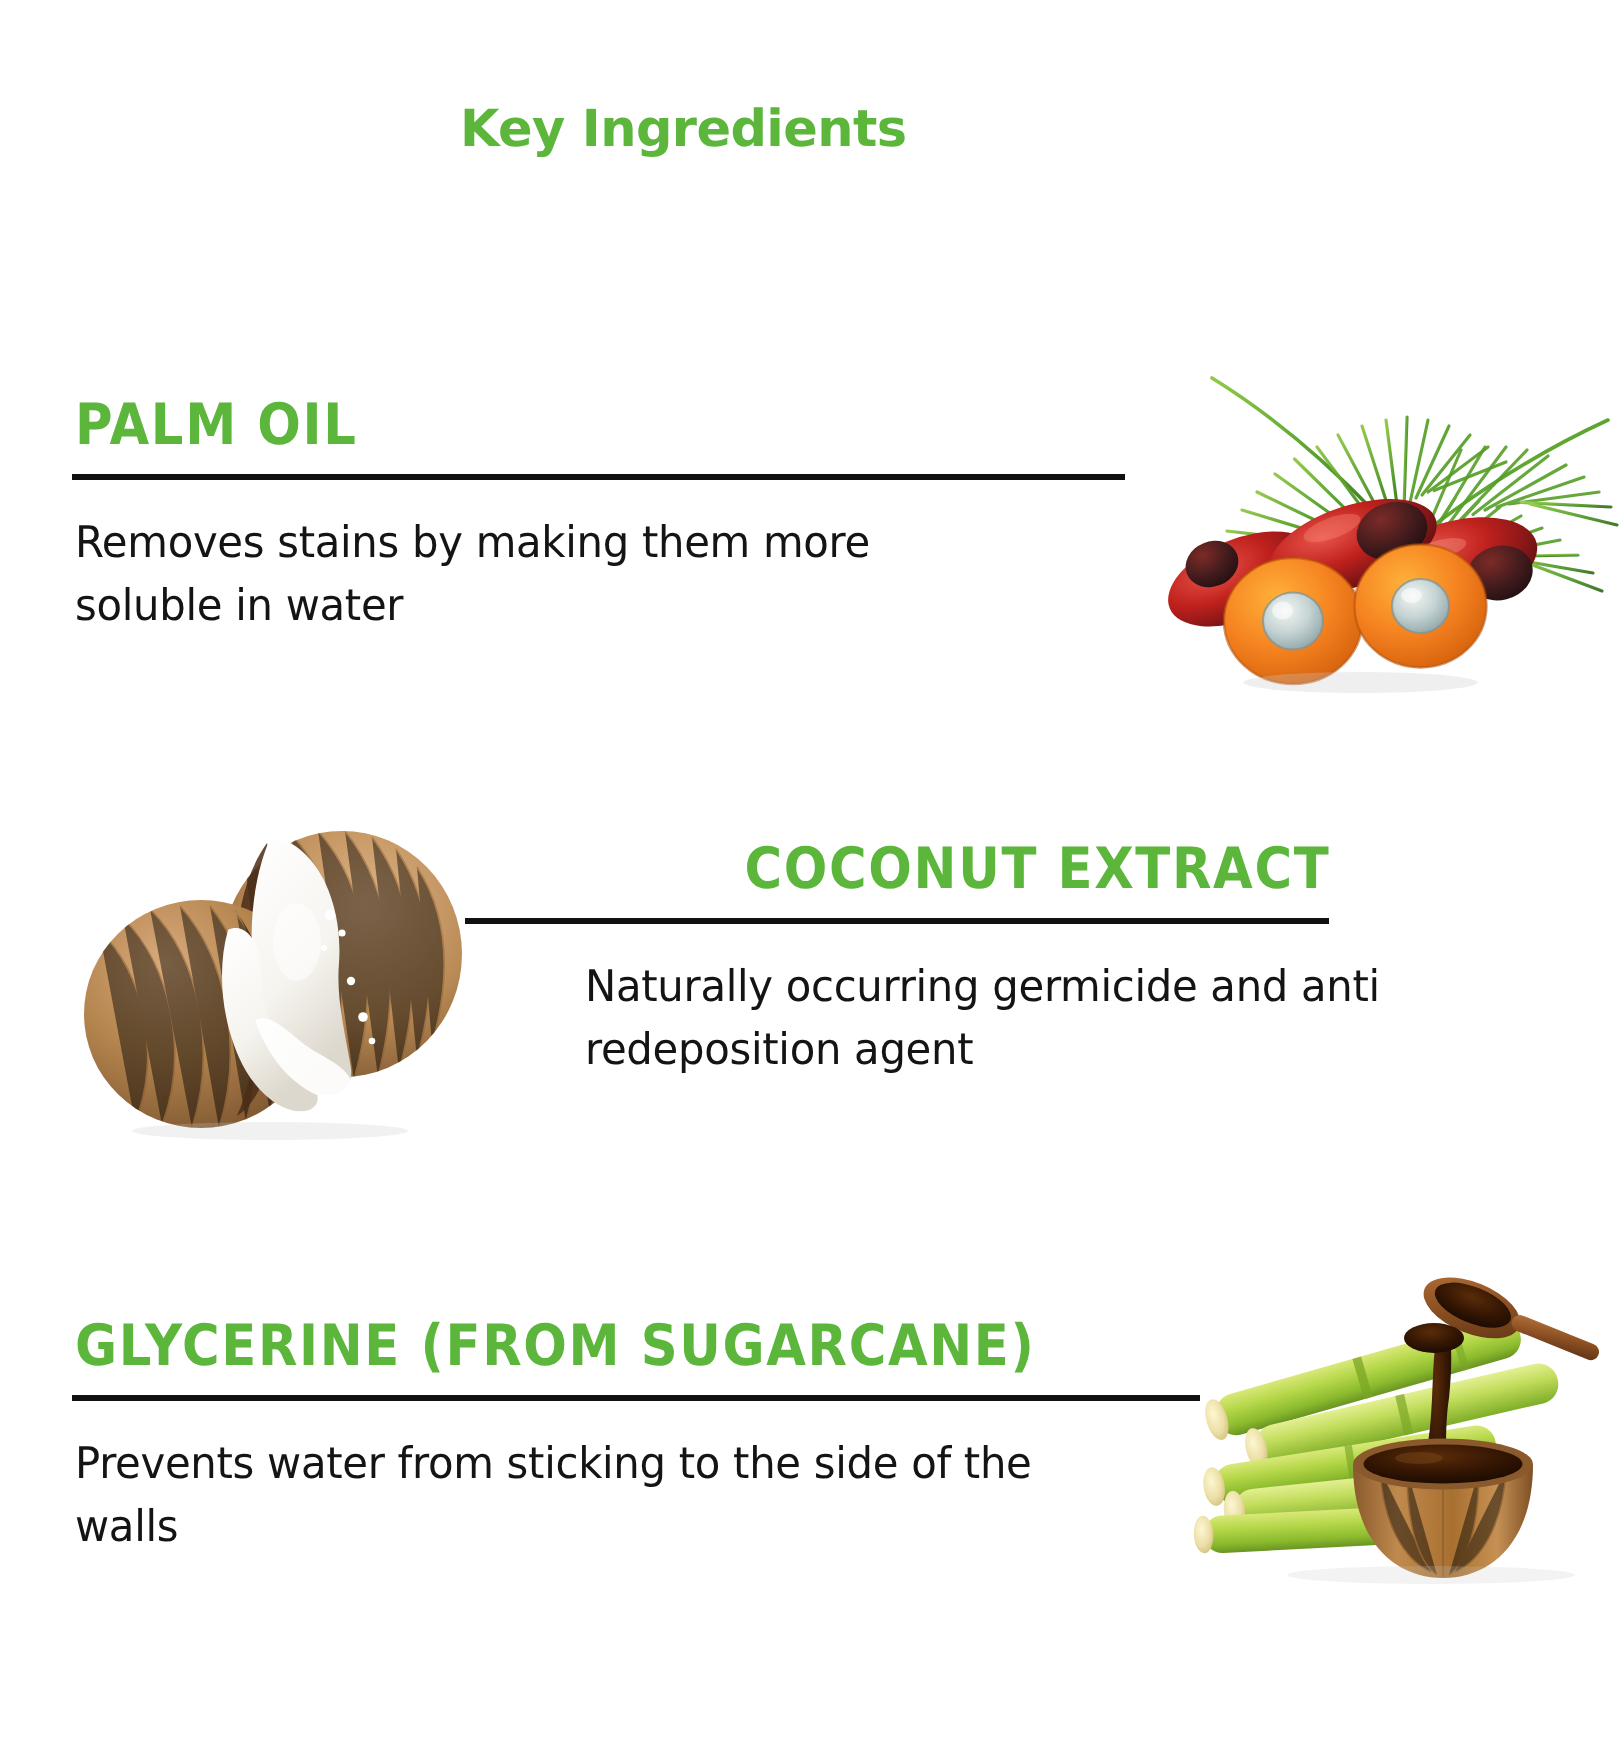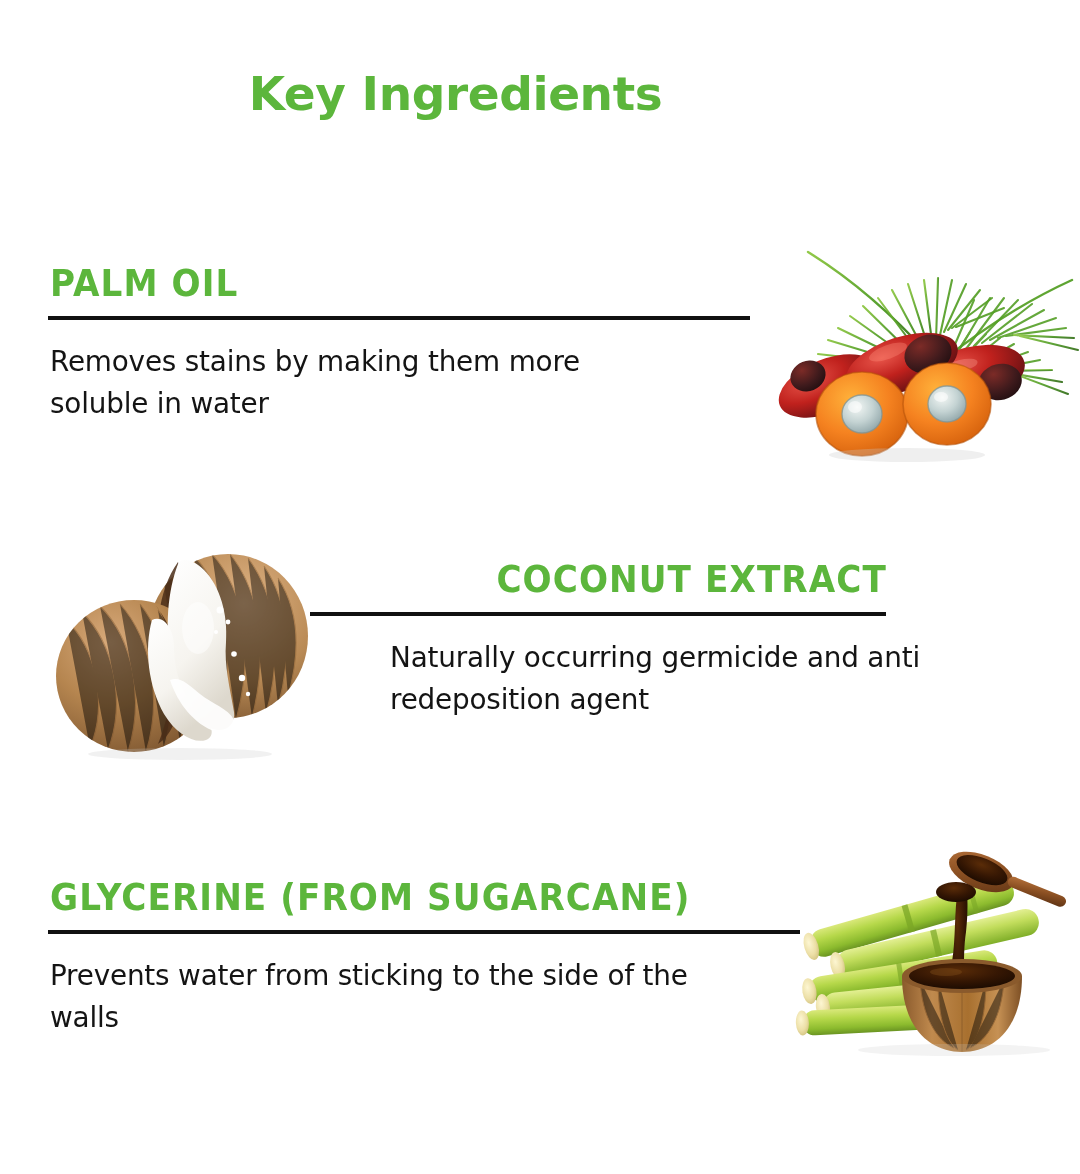--- a/index.html
+++ b/index.html
@@ -24,21 +24,21 @@
   }
 
   
   .page-title {
     position: absolute;
     left: 0;
     top: 66px;
     width: 911px;
     text-align: center;
     font-family: "DejaVu Sans", sans-serif;
-    font-size: 47px;
+    font-size: 34px;
     font-weight: 700;
     letter-spacing: -0.4px;
     color: #5cb63c;
   }
 
   
   .section { position: absolute; }
 
   .sec-heading {
     font-family: "DejaVu Sans", sans-serif;

